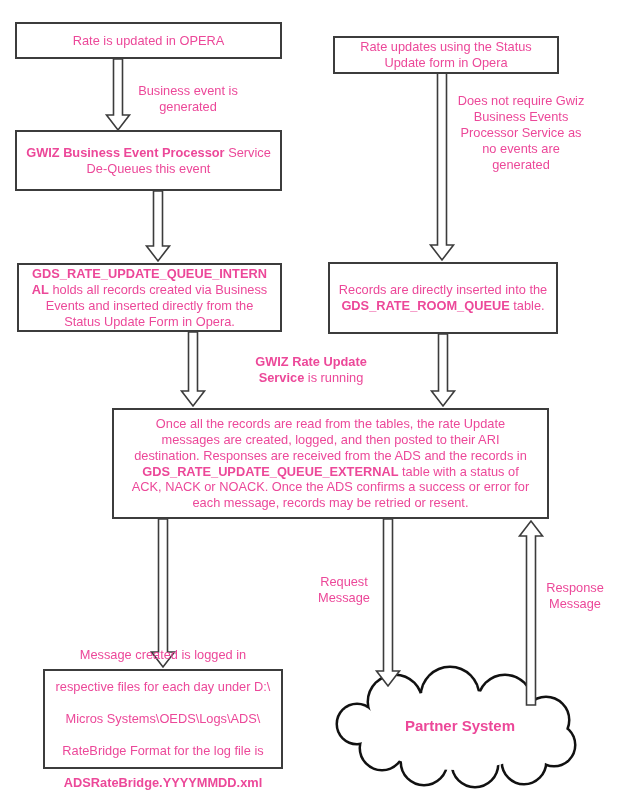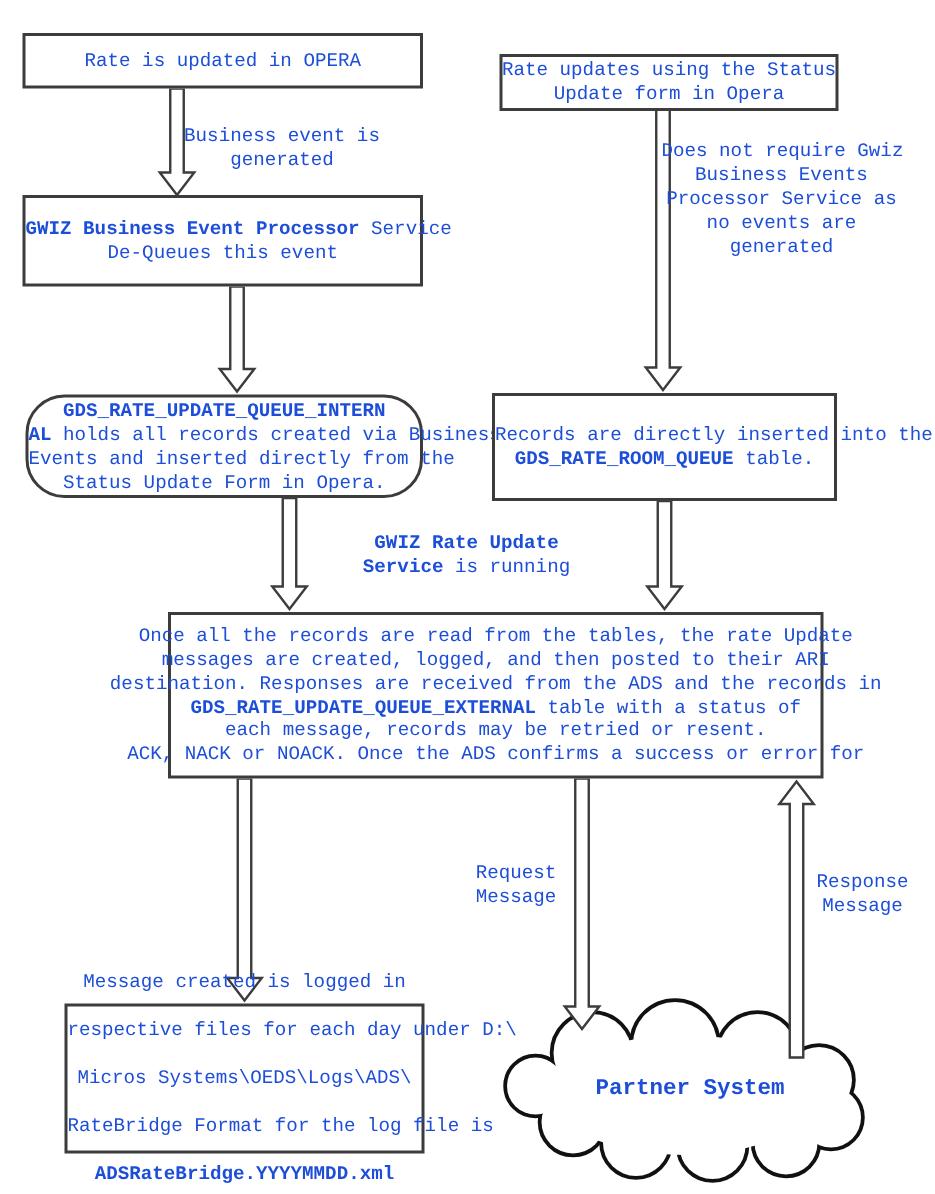--- a/index.html
+++ b/index.html
@@ -1,34 +1,34 @@
 <!DOCTYPE html>
 <html><head>
 <meta charset="utf-8">
 <style>
   html,body{margin:0;padding:0;background:#fff;}
   .canvas{
     position:relative;width:623px;height:796px;background:#ffffff;
-    font-family:Liberation Mono, monospace;color:#1d4ed8;overflow:hidden;
+    font-family:Liberation Sans, sans-serif;color:#ec4899;overflow:hidden;
   }
   .layer{position:absolute;left:0;top:0;}
   .box{
     position:absolute;border:2px solid #3c3c3c;background:#fff;
     display:flex;flex-direction:column;justify-content:center;
     text-align:center;font-size:12.8px;line-height:16px;box-sizing:border-box;
   }
   .lbl{
     position:absolute;text-align:center;font-size:12.8px;line-height:16px;
   }
   .ln{white-space:nowrap;}
   .b{font-weight:bold;}
   .box-opera{left:15px;top:22px;width:267px;height:37px;}
   .box-status{left:333px;top:36px;width:226px;height:38px;align-items:center;}
   .box-gwiz{left:15px;top:130px;width:267px;height:61px;text-align:center;}
-  .box-internal{left:17px;top:263px;width:265px;height:69px;border-radius:26px;}
+  .box-internal{left:17px;top:263px;width:265px;height:69px;}
   .box-room{left:328px;top:262px;width:230px;height:72px;}
   .box-central{left:112px;top:408px;width:437px;height:111px;line-height:15.7px;align-items:center;}
   .box-log{left:43px;top:669px;width:240px;height:100px;gap:16px;}
   .lbl-busevent{left:108px;top:83px;width:160px;}
   .lbl-noevents{left:441px;top:93px;width:160px;}
   .lbl-gwizrate{left:231px;top:354px;width:160px;}
   .lbl-request{left:294px;top:574px;width:100px;}
   .lbl-response{left:525px;top:580px;width:100px;}
   .cloud-label{
     position:absolute;left:360px;top:717px;width:200px;text-align:center;
@@ -107,22 +107,22 @@
   <div class="box box-room">
       <div class="ln"><span>Records are directly inserted into the</span></div>
       <div class="ln"><span class="b">GDS_RATE_ROOM_QUEUE</span><span> table.</span></div>
     </div>
 
   <div class="box box-central">
       <div class="ln"><span>Once all the records are read from the tables, the rate Update</span></div>
       <div class="ln"><span>messages are created, logged, and then posted to their ARI</span></div>
       <div class="ln"><span>destination. Responses are received from the ADS and the records in</span></div>
       <div class="ln"><span class="b">GDS_RATE_UPDATE_QUEUE_EXTERNAL</span><span> table with a status of</span></div>
+      <div class="ln"><span>ACK, NACK or NOACK. Once the ADS confirms a success or error for</span></div>
       <div class="ln"><span>each message, records may be retried or resent.</span></div>
-      <div class="ln"><span>ACK, NACK or NOACK. Once the ADS confirms a success or error for</span></div>
     </div>
 
   <div class="box box-log">
       <div class="ln"><span>Message created is logged in</span></div>
       <div class="ln"><span>respective files for each day under D:\</span></div>
       <div class="ln"><span>Micros Systems\OEDS\Logs\ADS\</span></div>
       <div class="ln"><span>RateBridge Format for the log file is</span></div>
       <div class="ln"><span class="b">ADSRateBridge.YYYYMMDD.xml</span></div>
     </div>
 

